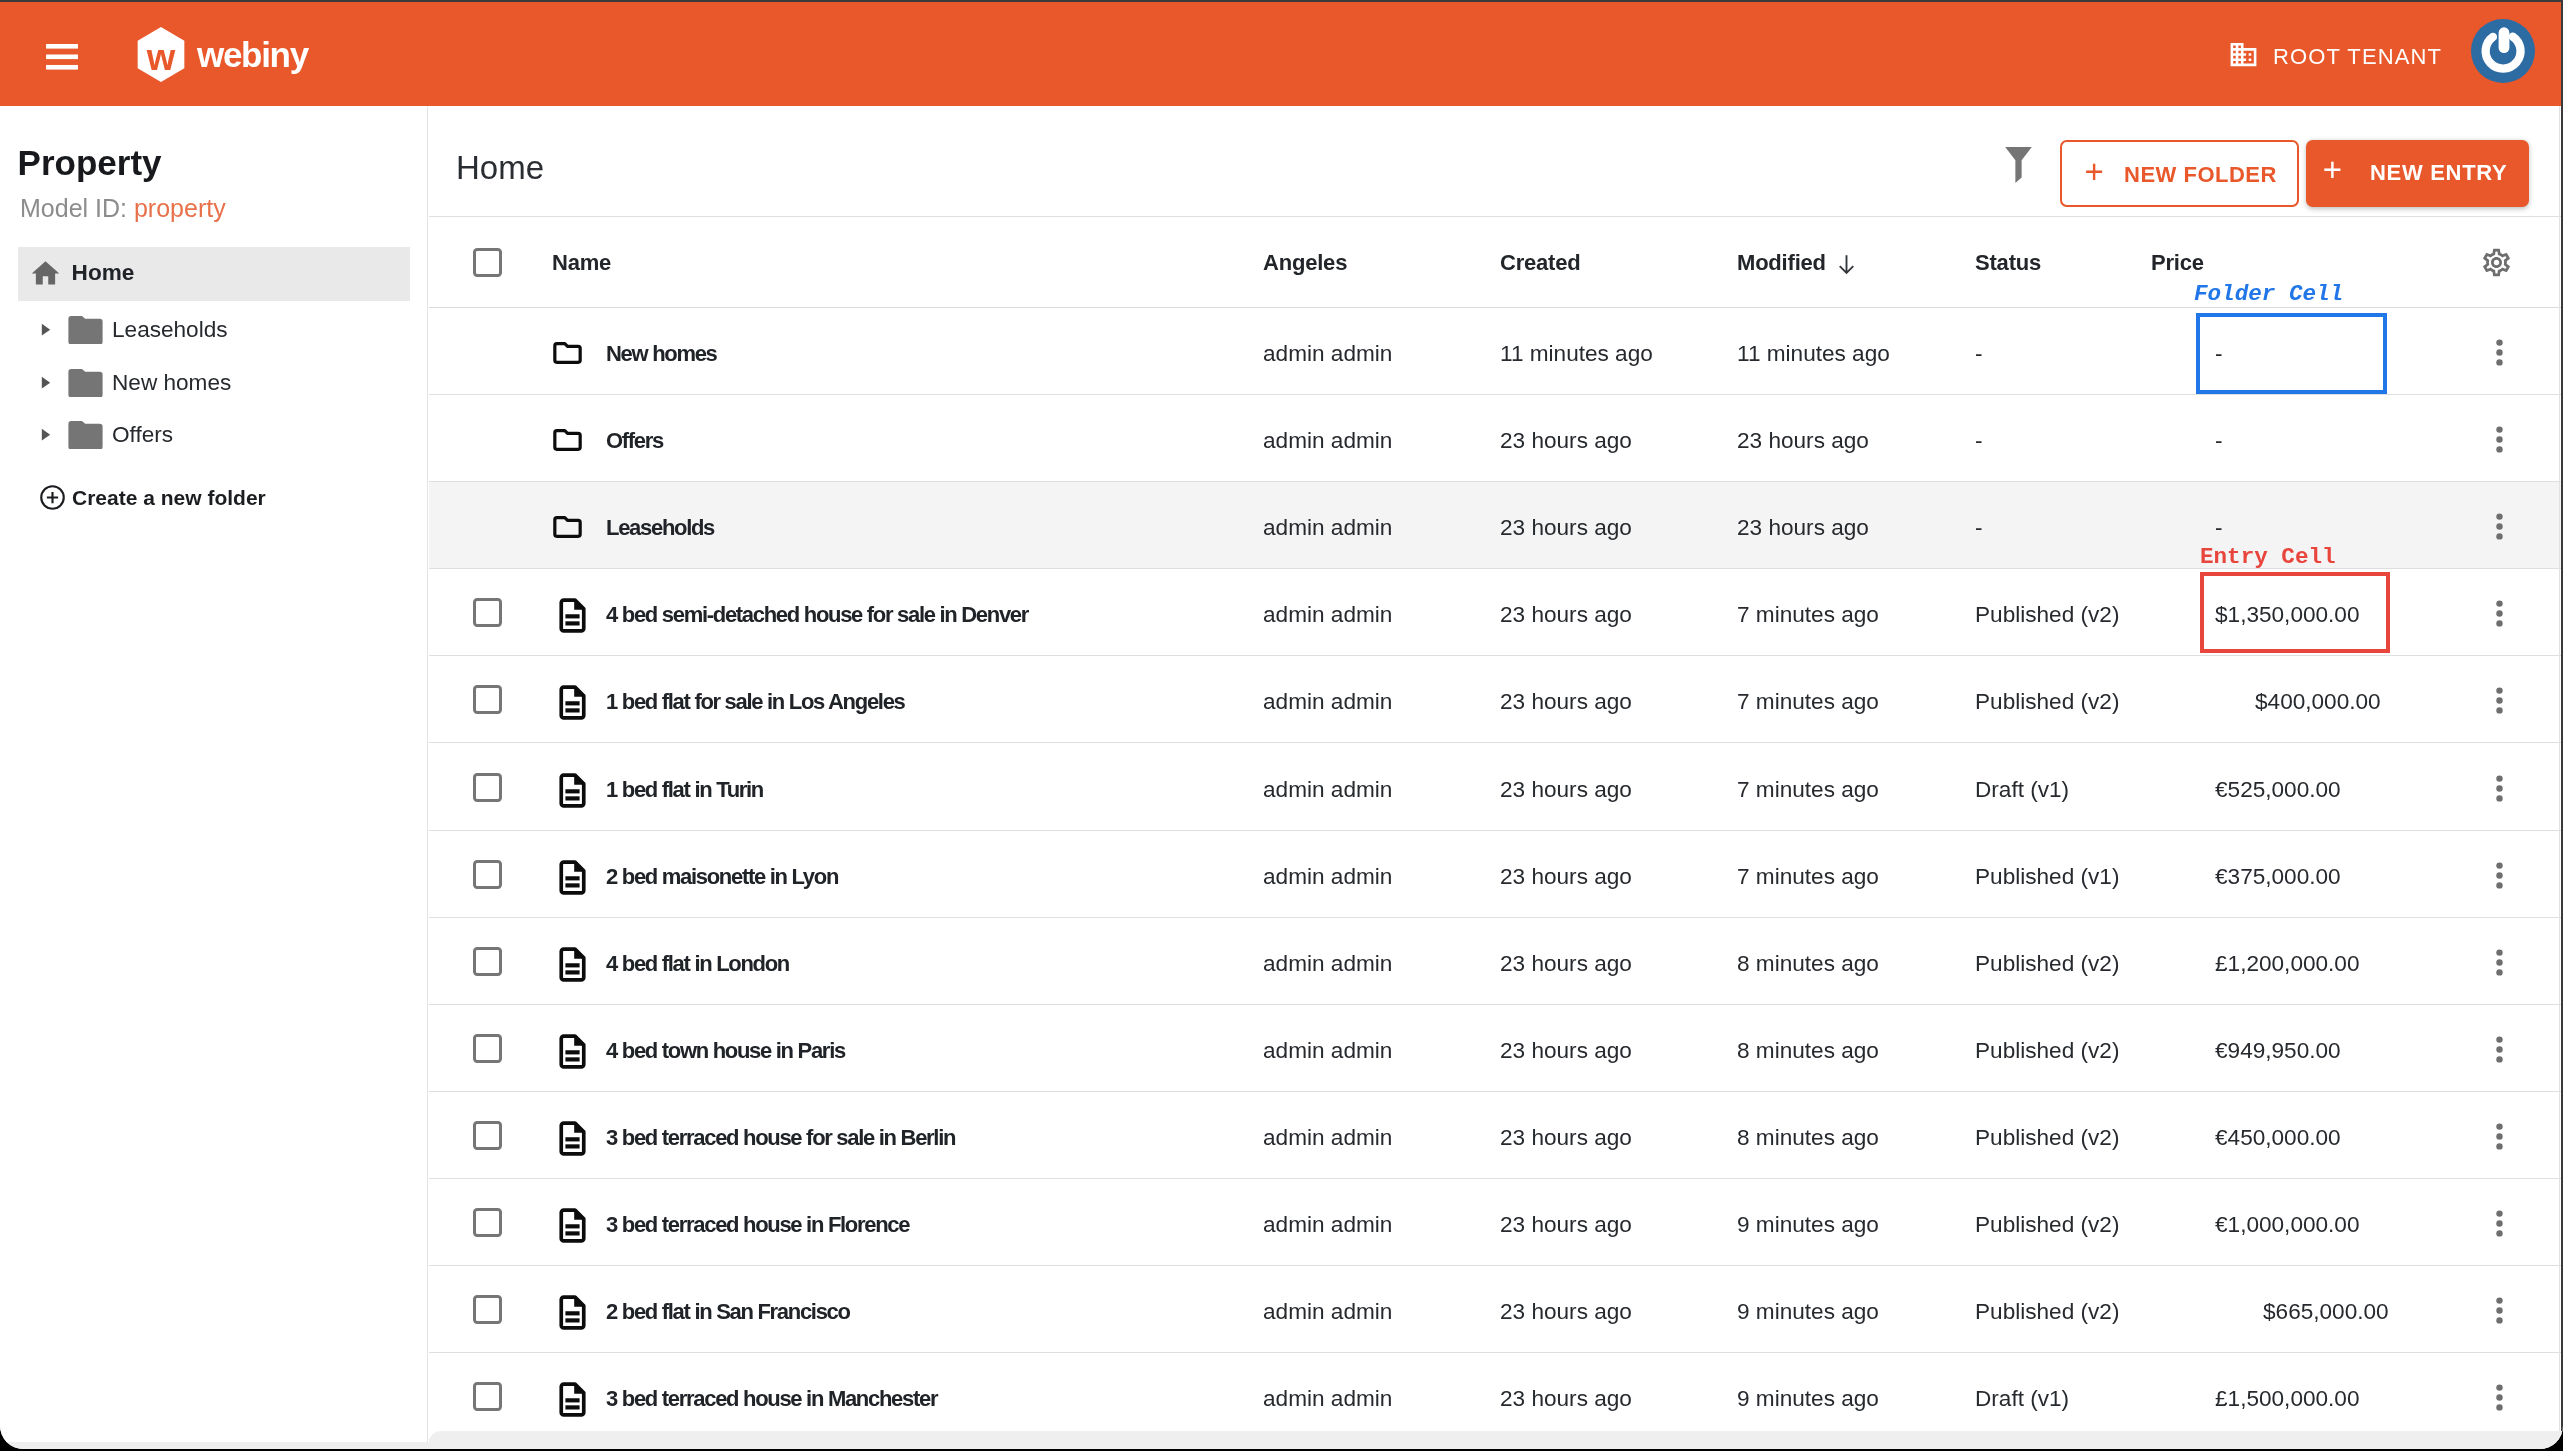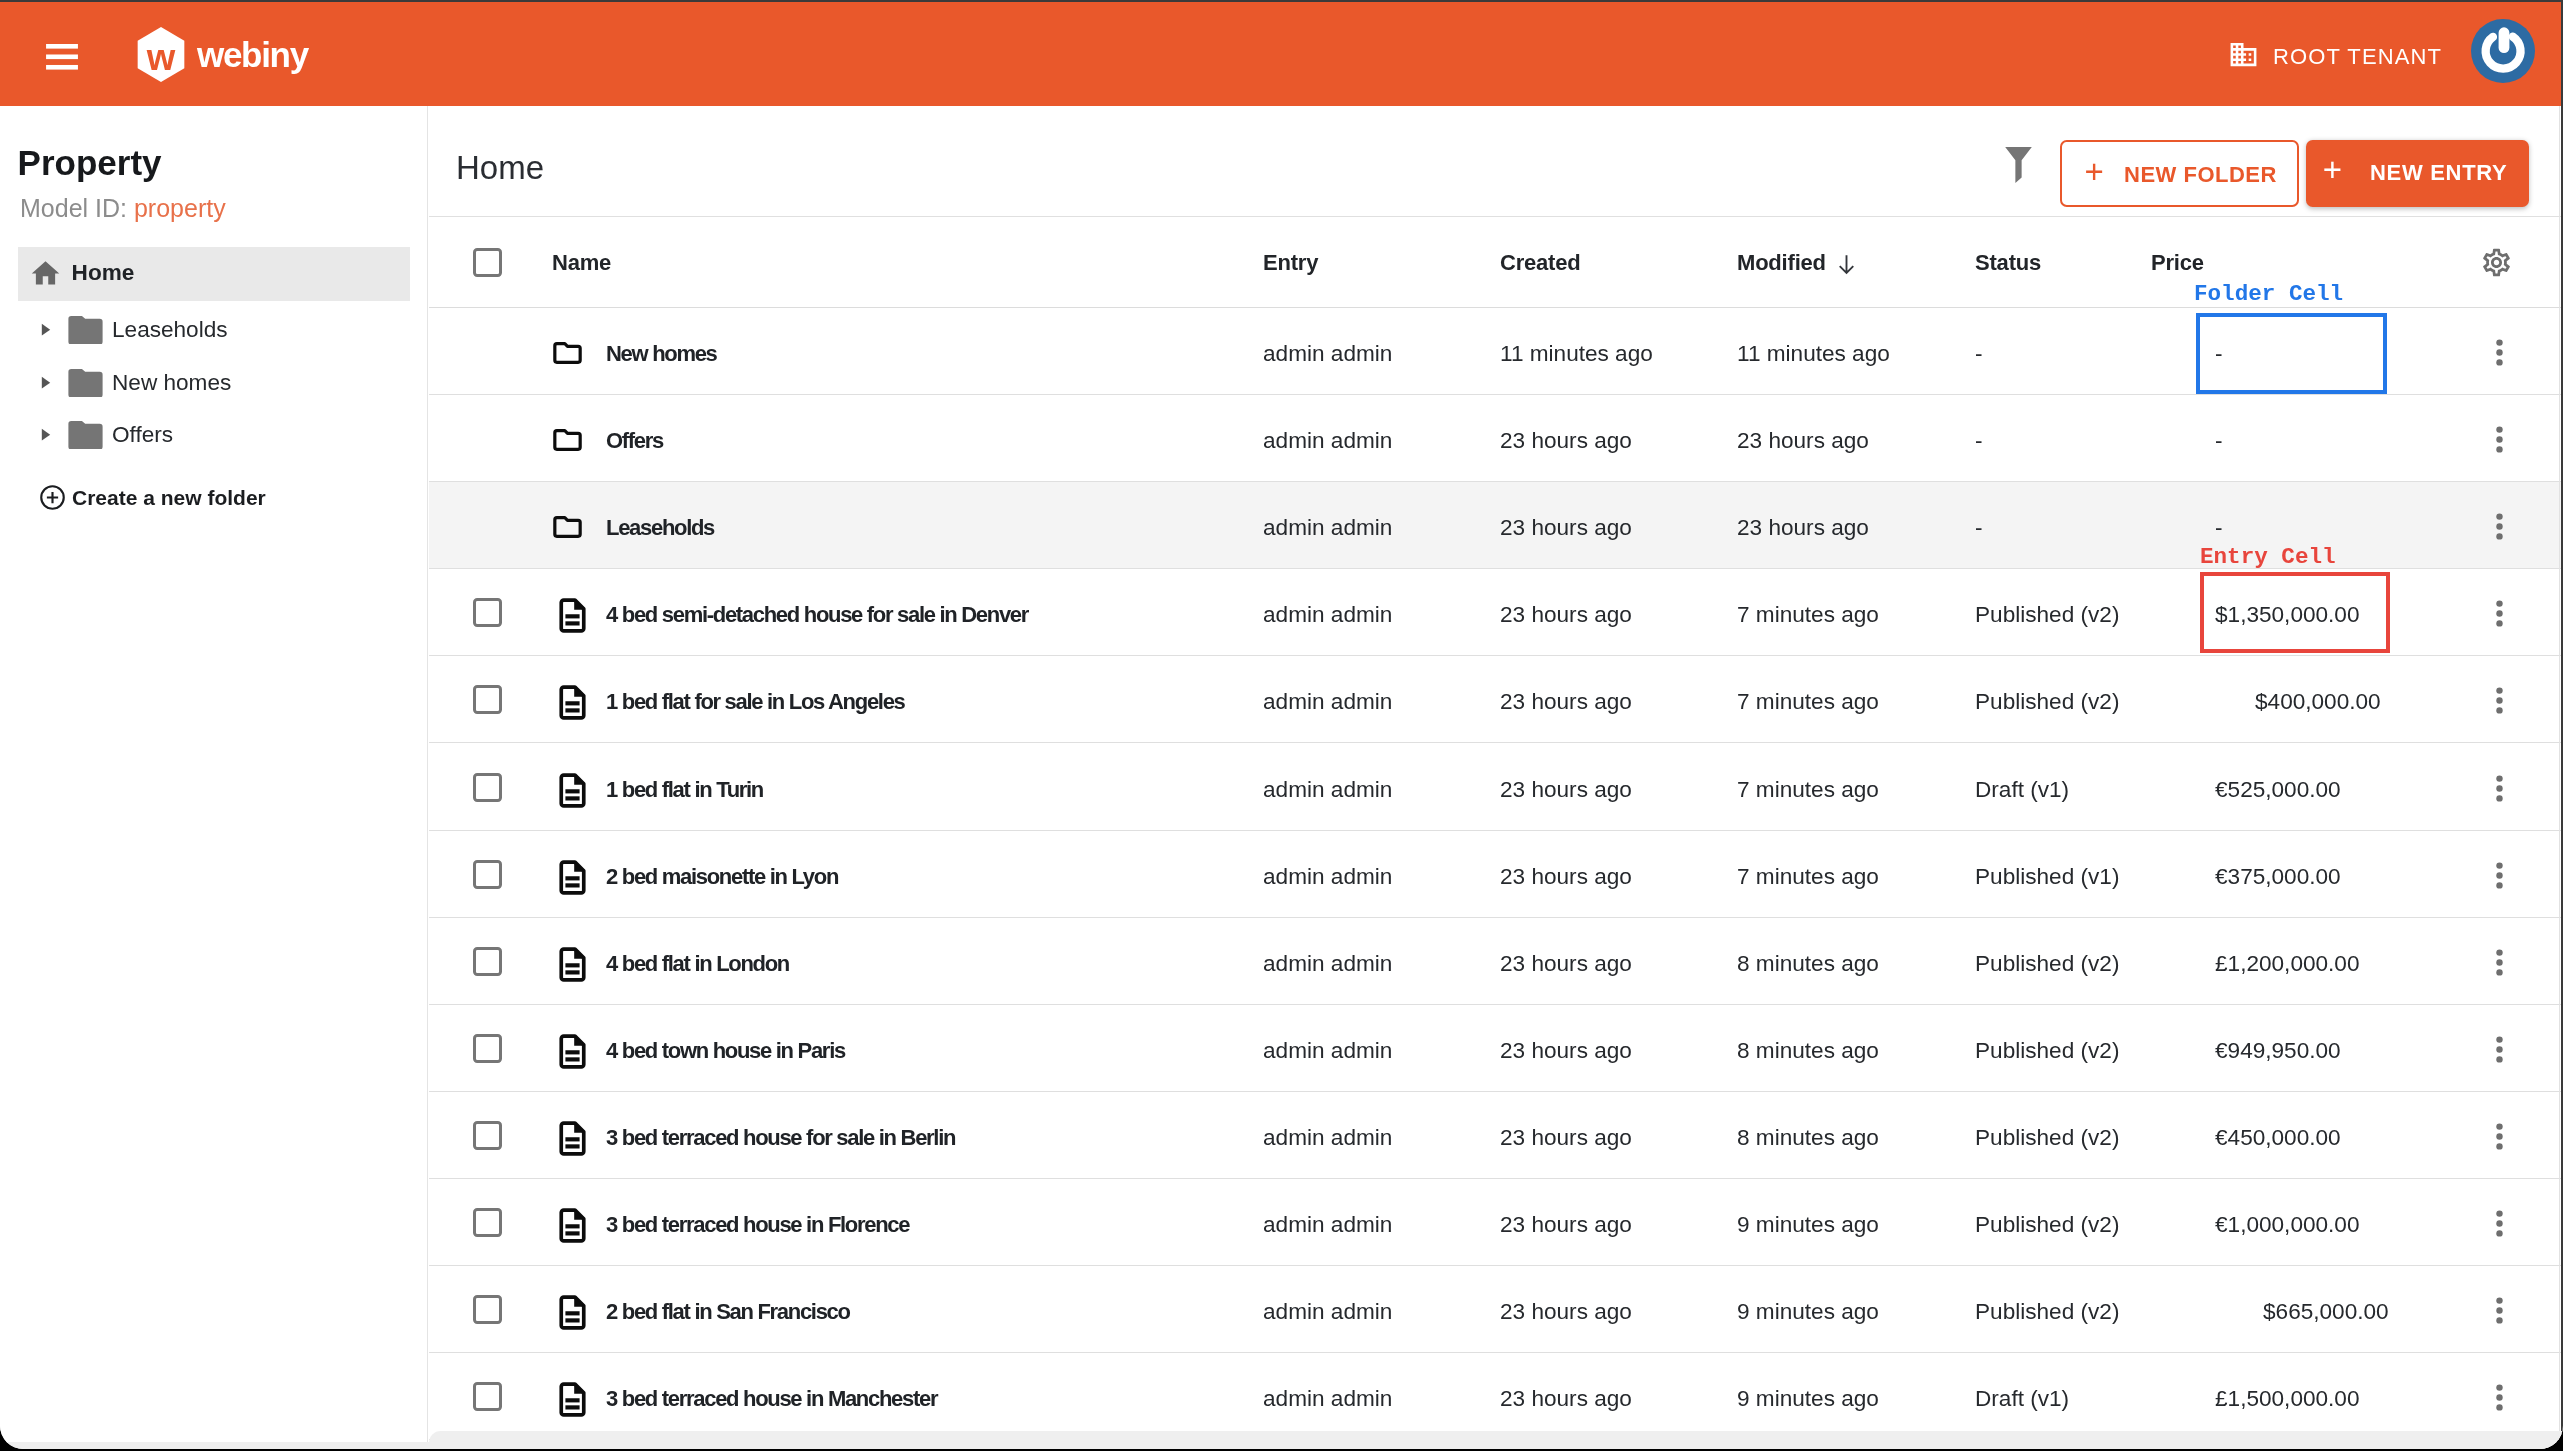--- a/index.html
+++ b/index.html
@@ -128,21 +128,21 @@
     </div>
   <div class="btn btn-fill">
       <span class="abs" style="left:16.7px;top:11px;font-size:33px;font-weight:normal;">+</span>
       <span class="abs" style="left:64px;top:20px;letter-spacing:0.7px;">NEW ENTRY</span>
     </div>
   <div class="toolbar-line"></div>
 
   <div class="thead">
     <div class="checkbox" style="left:44px;top:31px;"></div>
     <div class="th" style="left:123px;">Name</div>
-    <div class="th" style="left:834px;">Entry</div>
+    <div class="th" style="left:834px;">Angeles</div>
     <div class="th" style="left:1071px;">Created</div>
     <div class="th" style="left:1308px;">Modified</div>
     <svg class="abs" style="left:1405px;top:34px" width="25" height="27" viewBox="0 0 24 24">
         <path fill="none" stroke="#33363b" stroke-width="1.8" d="M12 3v17m-6.5-6.5L12 20l6.5-6.5"></path>
       </svg>
     <div class="th" style="left:1546px;">Status</div>
     <div class="th" style="left:1722px;">Price</div>
     <svg class="abs" style="left:2051px;top:28.5px" width="33" height="33" viewBox="0 0 24 24">
         <path fill="#6e6e6e" d="M19.43 12.98c.04-.32.07-.64.07-.98s-.03-.66-.07-.98l2.11-1.65c.19-.15.24-.42.12-.64l-2-3.46c-.09-.16-.26-.25-.44-.25-.06 0-.12.01-.17.03l-2.49 1c-.52-.4-1.08-.73-1.69-.98l-.38-2.65C14.46 2.18 14.25 2 14 2h-4c-.25 0-.46.18-.49.42l-.38 2.65c-.61.25-1.17.59-1.69.98l-2.49-1c-.06-.02-.12-.03-.18-.03-.17 0-.34.09-.43.25l-2 3.46c-.13.22-.07.49.12.64l2.11 1.65c-.04.32-.07.65-.07.98s.03.66.07.98l-2.11 1.65c-.19.15-.24.42-.12.64l2 3.46c.09.16.26.25.44.25.06 0 .12-.01.17-.03l2.49-1c.52.4 1.08.73 1.69.98l.38 2.65c.03.24.24.42.49.42h4c.25 0 .46-.18.49-.42l.38-2.65c.61-.25 1.17-.59 1.69-.98l2.49 1c.06.02.12.03.18.03.17 0 .34-.09.43-.25l2-3.46c.12-.22.07-.49-.12-.64l-2.11-1.65zM17.45 11.27c.04.31.05.52.05.73 0 .21-.02.43-.05.73l-.14 1.13.89.7 1.08.84-.7 1.21-1.27-.51-1.04-.42-.9.68c-.43.32-.84.56-1.25.73l-1.06.43-.16 1.13-.2 1.35h-1.4l-.19-1.35-.16-1.13-1.06-.43c-.43-.18-.83-.41-1.23-.71l-.91-.7-1.06.43-1.27.51-.7-1.21 1.08-.84.89-.7-.14-1.13c-.03-.31-.05-.54-.05-.74s.02-.43.05-.73l.14-1.13-.89-.7-1.08-.84.7-1.21 1.27.51 1.04.42.9-.68c.43-.32.84-.56 1.25-.73l1.06-.43.16-1.13.2-1.35h1.39l.19 1.35.16 1.13 1.06.43c.43.18.83.41 1.23.71l.91.7 1.06-.43 1.27-.51.7 1.21-1.07.85-.89.7.14 1.13zM12 8c-2.21 0-4 1.79-4 4s1.79 4 4 4 4-1.79 4-4-1.79-4-4-4zm0 6c-1.1 0-2-.9-2-2s.9-2 2-2 2 .9 2 2-.9 2-2 2z"></path>
       </svg>
@@ -389,21 +389,21 @@
     <div class="cell" style="left:1308px;">9 minutes ago</div>
     <div class="cell" style="left:1546px;">Draft (v1)</div>
     <div class="cell" style="left:1786px;">£1,500,000.00</div>
     <div class="kebab"><svg width="37" height="33" viewBox="0 0 44 40">
           <circle cx="22" cy="8" r="3.9" fill="#6e6e6e"></circle>
           <circle cx="22" cy="20" r="3.9" fill="#6e6e6e"></circle>
           <circle cx="22" cy="32" r="3.9" fill="#6e6e6e"></circle>
         </svg></div>
   </div>
 
-  <div class="ann-label" style="left:2194px;top:281px;color:#2277e8;">Folder Cell</div>
+  <div class="ann-label" style="left:2194px;top:281px;color:#2277e8;font-style:italic;">Folder Cell</div>
   <div class="bluebox"></div>
   <div class="ann-label" style="left:2200px;top:544px;color:#e8453c;">Entry Cell</div>
   <div class="redbox"></div>
   <div class="abs" style="left:0;top:0;width:2563px;height:1.7px;background:#3a3a3a;"></div>
   <div class="abs" style="left:2561px;top:0;width:1.7px;height:1449px;background:#3a3a3a;"></div>
   <div class="abs" style="left:2559px;top:106px;width:0.8px;height:1336px;background:#e2e2e2;"></div>
 
   <div class="strip1"></div>
   <div class="strip2"></div>
 </div>

